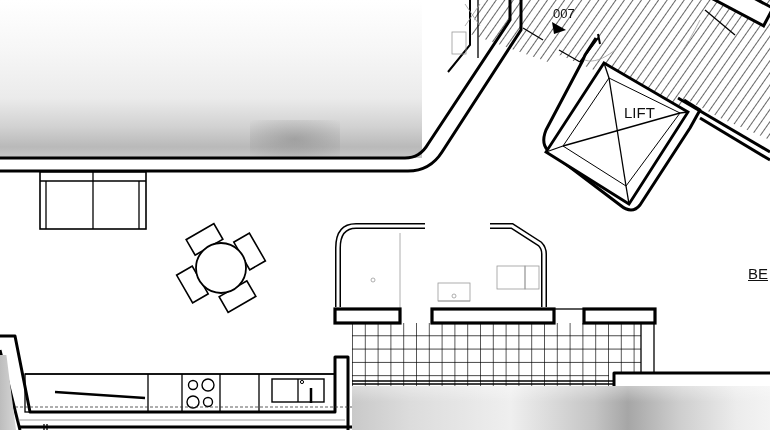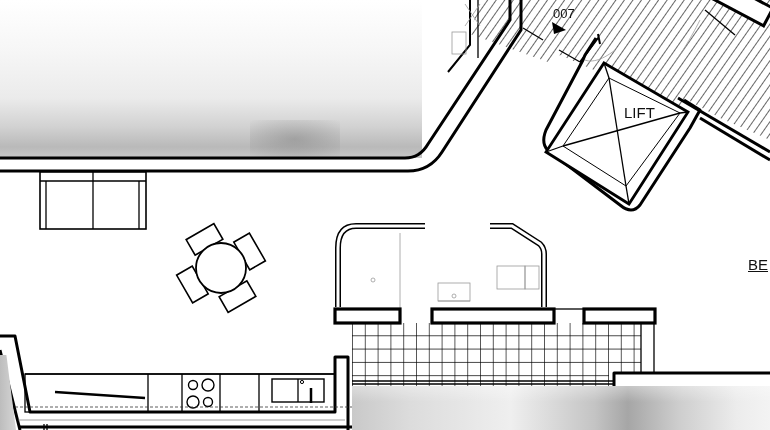--- a/index.html
+++ b/index.html
@@ -152,13 +152,13 @@
     <line x1="18" y1="420" x2="345" y2="420" stroke="#777" stroke-width="0.7"></line>
     <path d="M20 427 H352" class="wall"></path>
     <line x1="44" y1="424" x2="44" y2="430" class="line"></line>
     <line x1="47" y1="424" x2="47" y2="430" class="line"></line>
   </g>
 </svg>
 
 <div class="blur-bottom"></div>
 <div class="blur-left"></div>
 
-<span class="room-label" style="left:748px; top:256px;text-decoration:underline;">BE</span>
+<span class="room-label" style="left:748px; top:265px;text-decoration:underline;">BE</span>
 
 </body></html>

